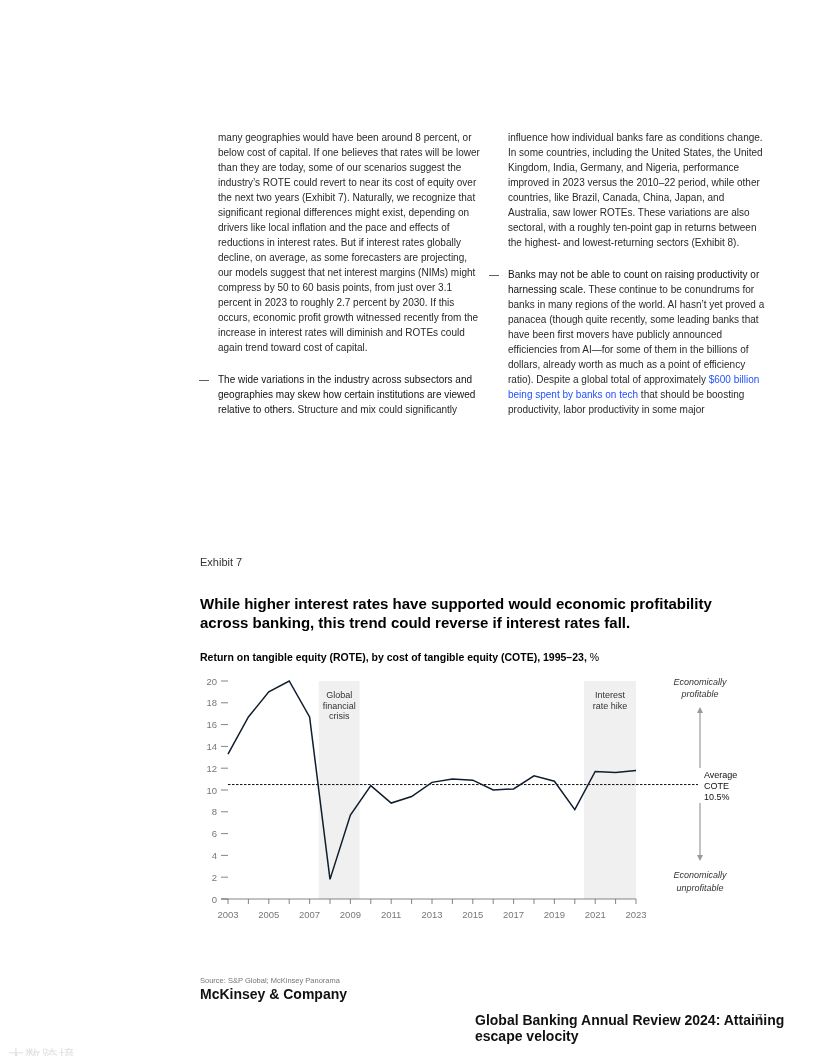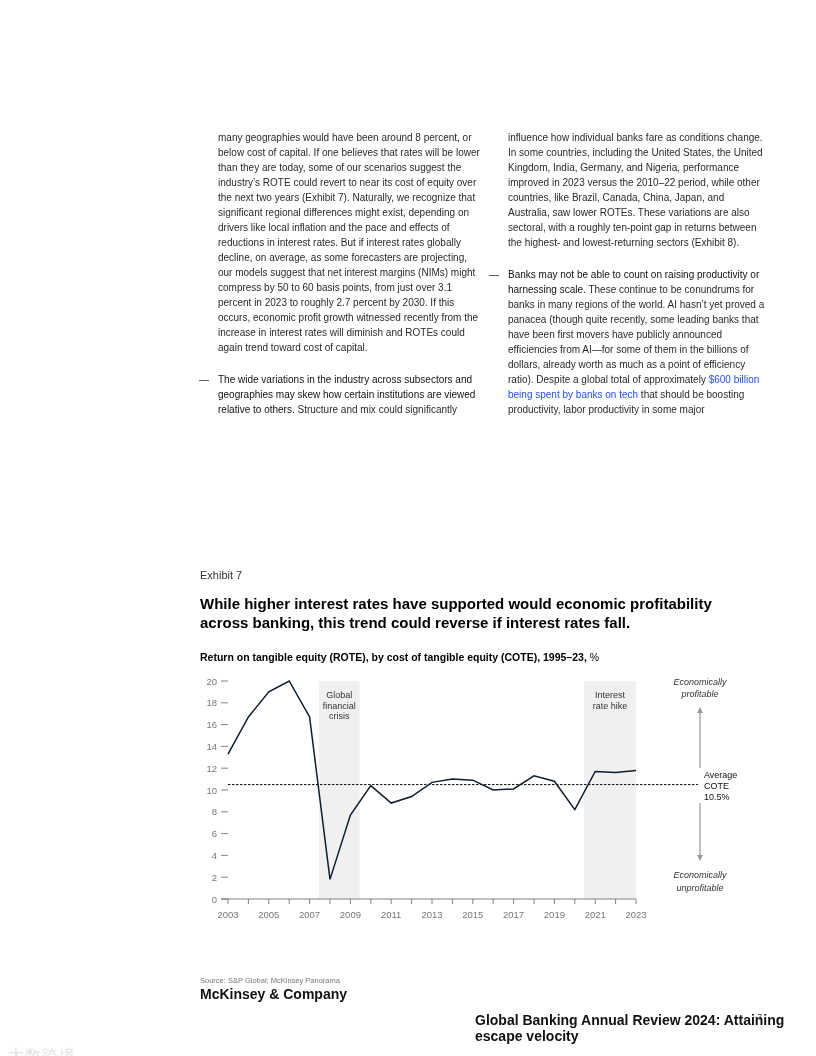--- a/index.html
+++ b/index.html
@@ -6,21 +6,21 @@
   body { width: 816px; height: 1056px; position: relative; overflow: hidden;
          font-family: "Liberation Sans", sans-serif; color: #222; }
   .col { position: absolute; top: 130px; width: 262px; font-size: 10px; line-height: 15px; color: #2a2a2a; }
   .col p { margin: 0 0 17px 0; }
   .col-left { left: 218px; }
   .col-right { left: 508px; width: 258px; }
   .bullet { position: relative; }
   .dash { position: absolute; left: -19px; top: 0; }
   .it { color: #111; }
   .link { color: #2251ff; }
-  .exhibit-label { position: absolute; left: 200px; top: 569px; font-size: 11px; color: #333; }
+  .exhibit-label { position: absolute; left: 200px; top: 556px; font-size: 11px; color: #333; }
   .exhibit-title { position: absolute; left: 200px; top: 594px; width: 560px; font-size: 15px; line-height: 19px; font-weight: bold; color: #000; }
   .chart-sub { position: absolute; left: 200px; top: 651px; font-size: 10.5px; font-weight: bold; color: #000; }
   .chart-sub .unit { font-weight: normal; }
   .chart { position: absolute; left: 0; top: 0; }
   .source { position: absolute; left: 200px; top: 976px; font-size: 7.5px; color: #777; }
   .brand { position: absolute; left: 200px; top: 986px; font-size: 14px; font-weight: bold; color: #111; }
   .footer { position: absolute; left: 475px; top: 1012px; font-size: 14px; font-weight: bold; color: #111; }
   .page-no { position: absolute; left: 757px; top: 1011px; font-size: 9.5px; color: #555; }
   .watermark { position: absolute; left: 8px; top: 1046px; font-size: 16px; color: #e2e2e2; letter-spacing: 1px; }
 </style>

